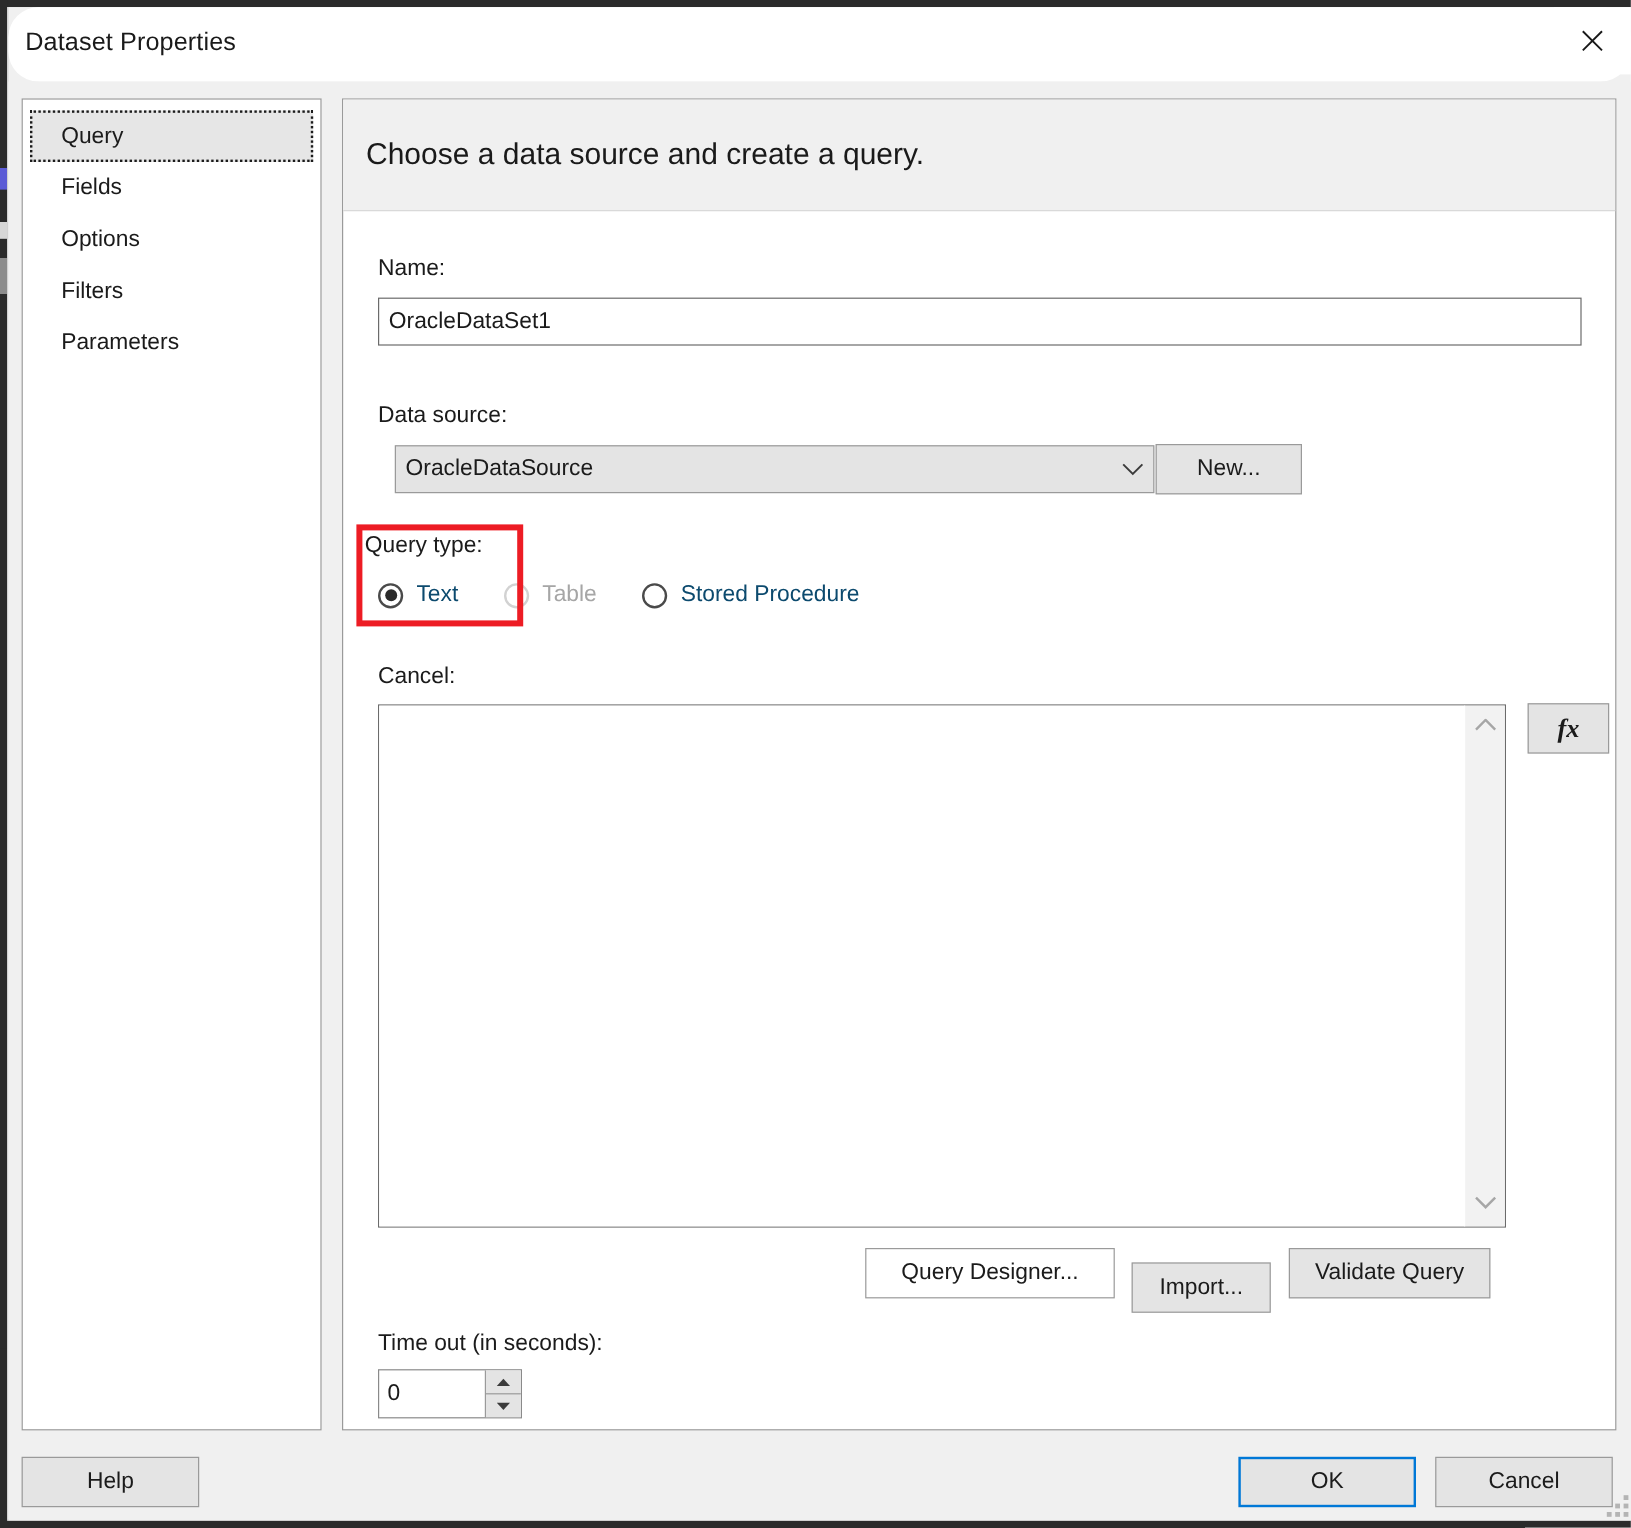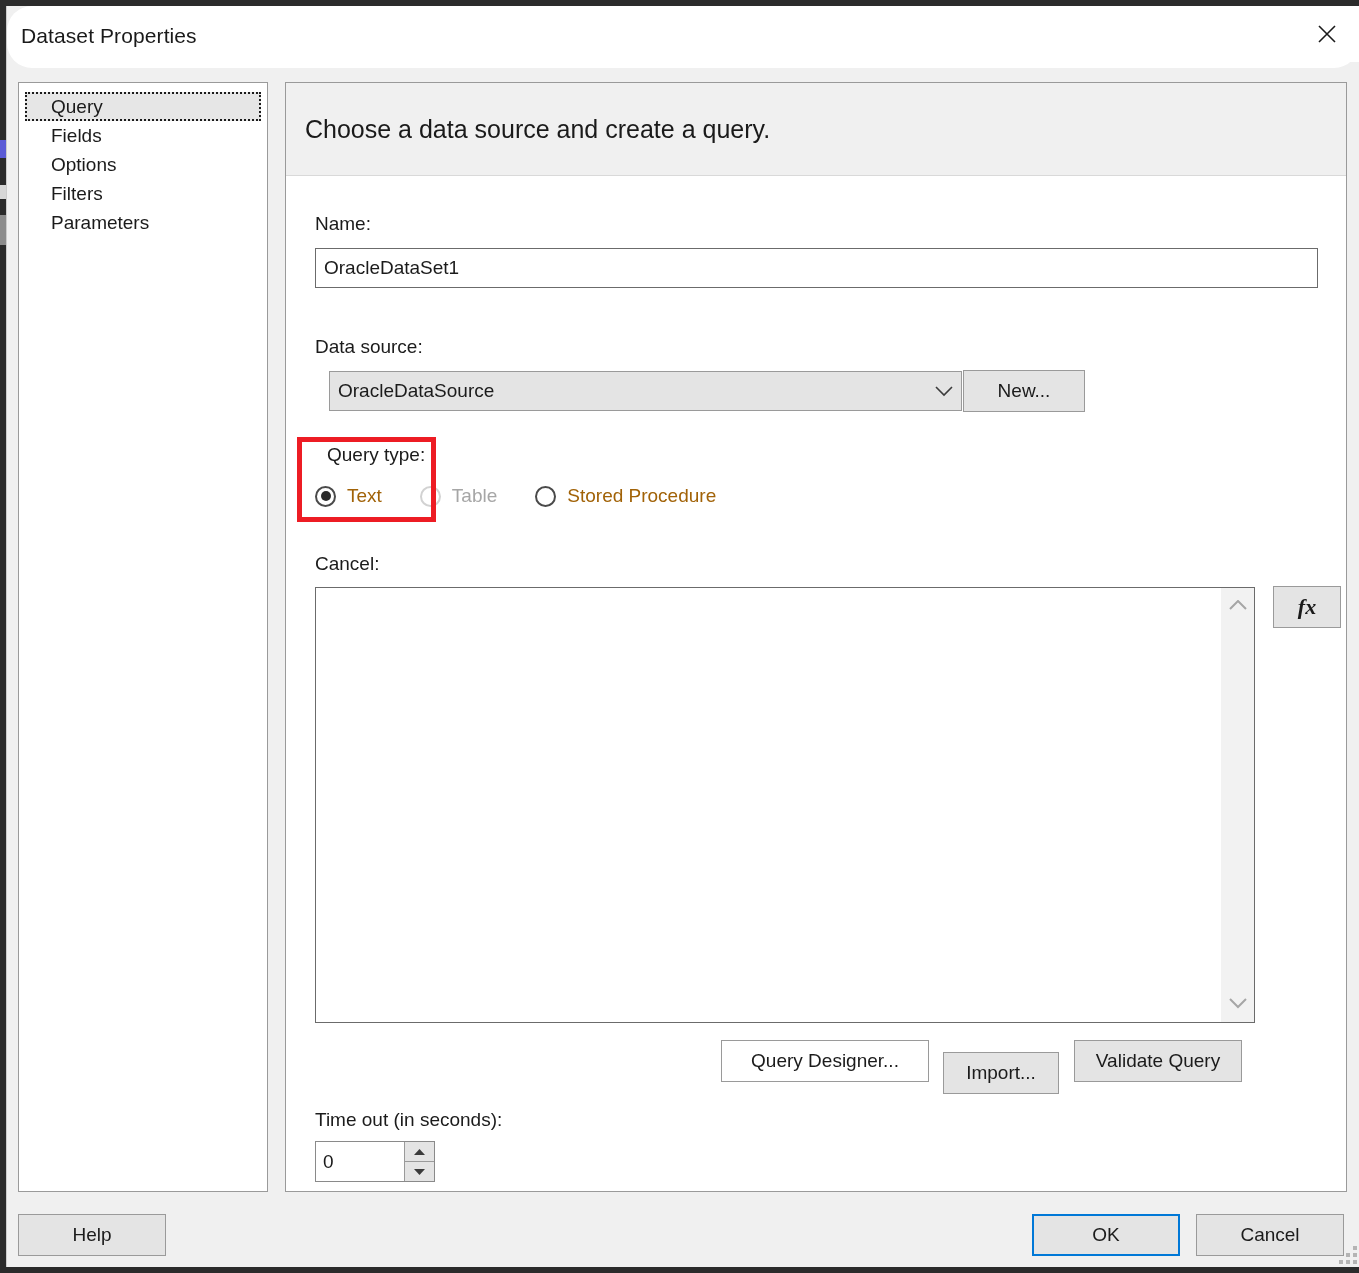--- a/index.html
+++ b/index.html
@@ -72,21 +72,21 @@
   
   #sidebar {
     position: absolute;
     left: 11px; top: 14px;
     width: 250px; height: 1110px;
     background: #ffffff;
     border: 1px solid #9a9a9a;
     padding-top: 9px;
   }
   .nav-item {
-    height: 29px;
+    height: 43px;
     margin: 0 6px;
     display: flex; align-items: center;
     padding-left: 26px;
     font-size: 19px;
     color: #1b1b1b;
     cursor: pointer;
   }
   .nav-item.selected {
     background: #e6e6e6;
     outline: 2px dotted #1b1b1b;
@@ -168,21 +168,21 @@
   .radio-group {
     position: absolute;
     left: 29px; top: 395px;
     height: 36px;
     display: flex; align-items: center;
   }
   .radio-opt {
     display: flex; align-items: center;
     cursor: pointer;
     font-size: 19px;
-    color: #a16207;
+    color: #0c4a6e;
     margin-right: 38px;
   }
   .radio-opt.disabled { color: #a6a6a6; cursor: default; }
   .radio-mark {
     width: 21px; height: 21px;
     border-radius: 50%;
     border: 2px solid #4a4a4a;
     margin-right: 11px;
     display: flex; align-items: center; justify-content: center;
     background: #ffffff;
@@ -402,21 +402,21 @@
       <div id="datasource-combo">
         <span id="datasource-value">OracleDataSource</span>
         <span id="datasource-arrow">
           <svg width="18" height="11" viewBox="0 0 18 11" aria-hidden="true">
             <path d="M1 1 L9 9 L17 1" stroke="#3b3b3b" stroke-width="1.6" fill="none"></path>
           </svg>
         </span>
       </div>
       <button id="new-button">New...</button>
 
-      <div class="field-label" style="left:41px; top:361px;">Query type:</div>
+      <div class="field-label" style="left:18px; top:361px;">Query type:</div>
       <div class="radio-group">
         <label class="radio-opt checked">
           <span class="radio-mark">
               <span class="dot"></span>
             </span>
           <span>Text</span>
         </label>
         <label class="radio-opt disabled">
           <span class="radio-mark"></span>
           <span>Table</span>

